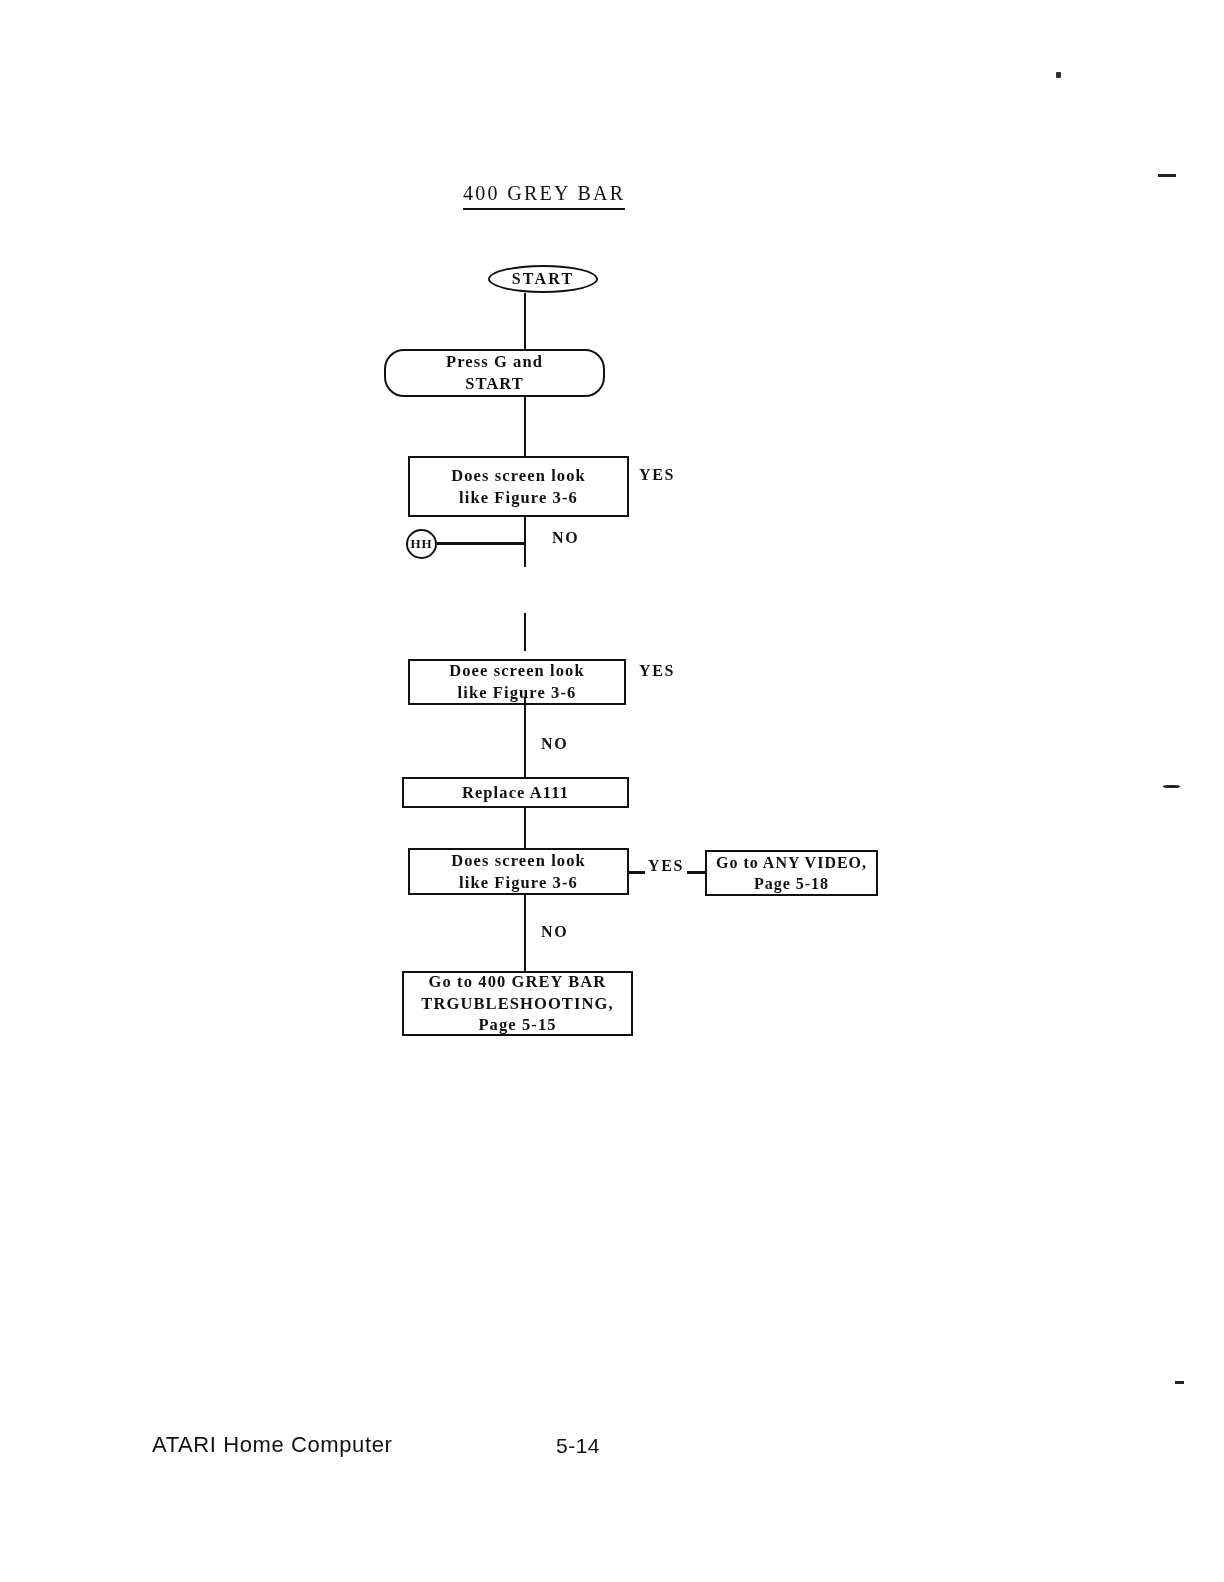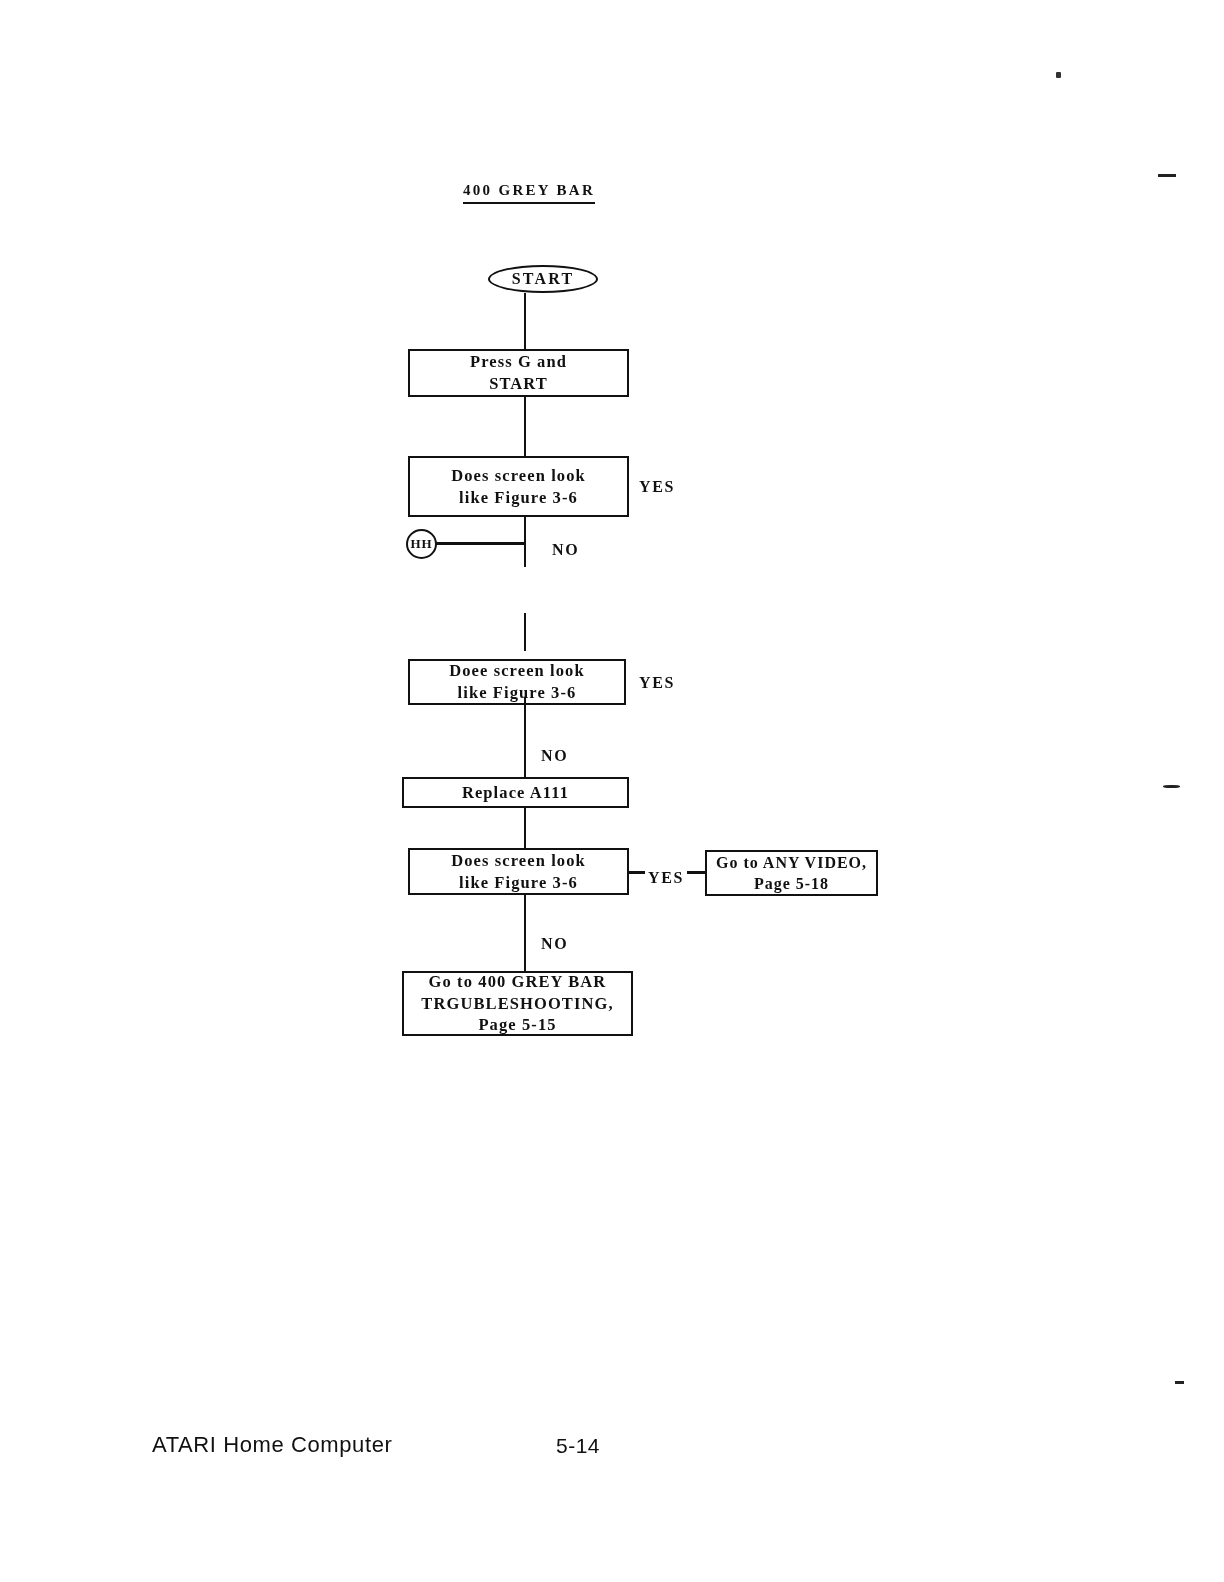--- a/index.html
+++ b/index.html
@@ -21,22 +21,22 @@
     inset: 0;
     background: #ffffff;
   }
 
   
   .doc-title {
     position: absolute;
     left: 463px;
     top: 182px;
     font-family: "Liberation Serif", serif;
-    font-size: 15px;
-    font-weight: 700;
+    font-size: 20px;
+    font-weight: 400;
     letter-spacing: 2.3px;
     color: #111;
     border-bottom: 2.5px solid #111;
     padding-bottom: 3px;
     white-space: nowrap;
   }
 
   
   .flow {
     position: absolute;
@@ -118,21 +118,20 @@
 
   
   .branch-label {
     position: absolute;
     font-family: "Liberation Serif", serif;
     font-size: 16px;
     font-weight: 700;
     letter-spacing: 1.6px;
     color: #111;
     white-space: nowrap;
-    margin-top: 12px;
   }
 
   
   .footer-left {
     position: absolute;
     left: 152px;
     top: 1432px;
     font-family: "Liberation Sans", sans-serif;
     font-size: 22px;
     font-weight: 400;
@@ -168,21 +167,21 @@
 <div class="page">
 
   <div class="doc-title">400 GREY BAR</div>
 
   <div class="flow">
 
     <div class="terminator" style="left:488px; top:265px; width:110px; height:28px;">START</div>
 
     <div class="edge-v" style="left:524px; top:293px; height:56px;"></div>
 
-    <div class="node" style="left:408px; top:349px; width:221px; height:48px;">
+    <div class="node" style="left:384px; top:349px; width:221px; height:48px;border-radius:20px;">
       <span class="line">Press G and</span>
       <span class="line">START</span>
     </div>
 
     <div class="edge-v" style="left:524px; top:397px; height:59px;"></div>
 
     <div class="node" style="left:408px; top:456px; width:221px; height:61px;">
       <span class="line">Does screen look</span>
       <span class="line">like Figure 3-6</span>
     </div>

